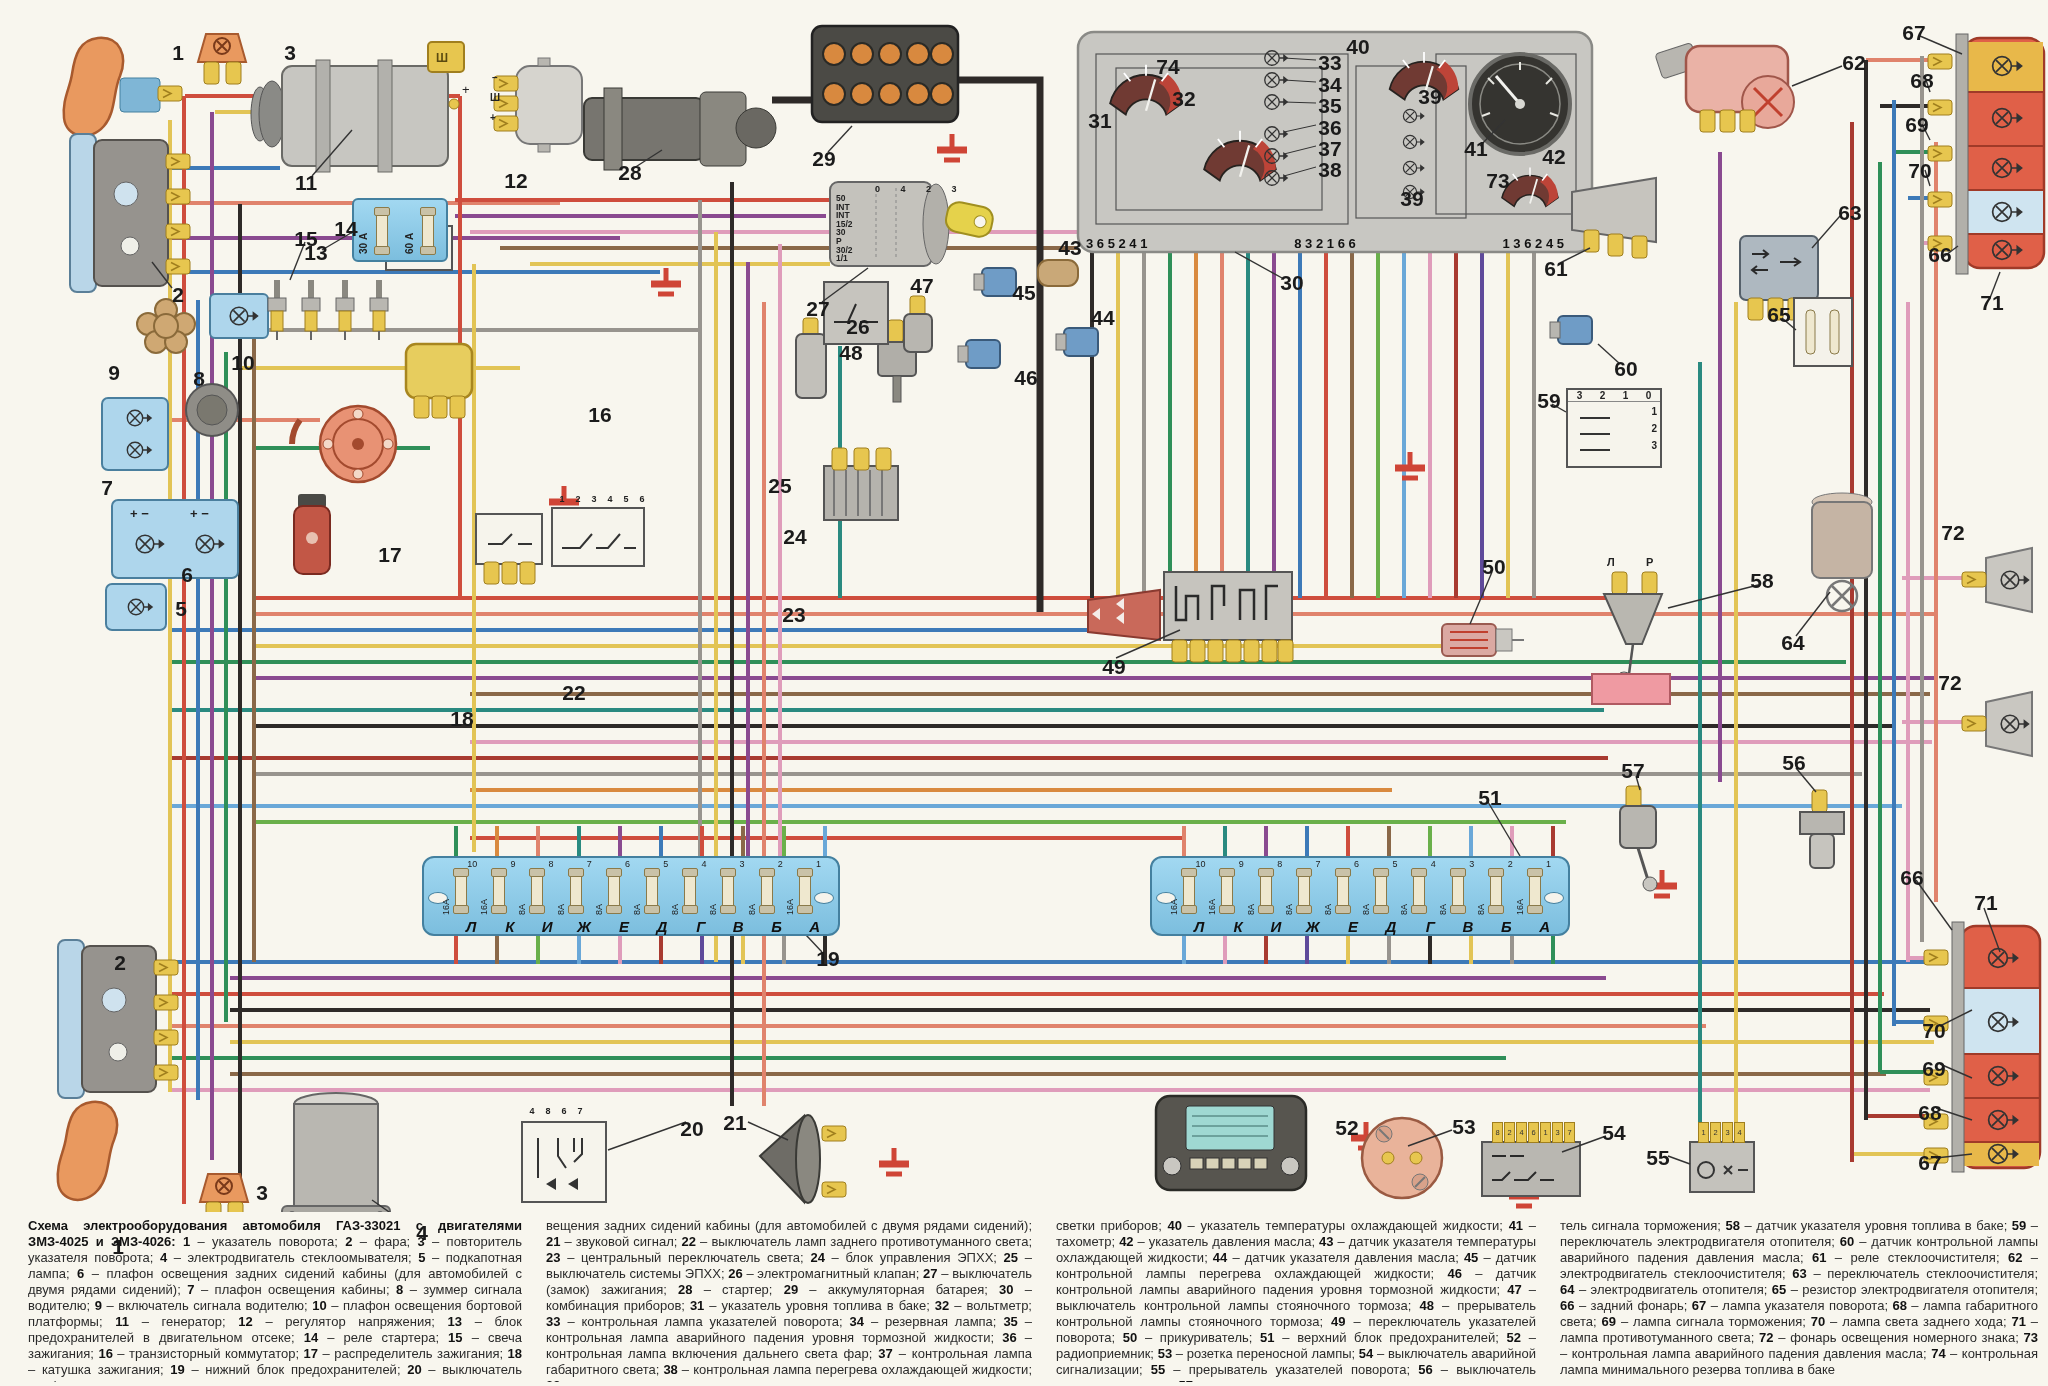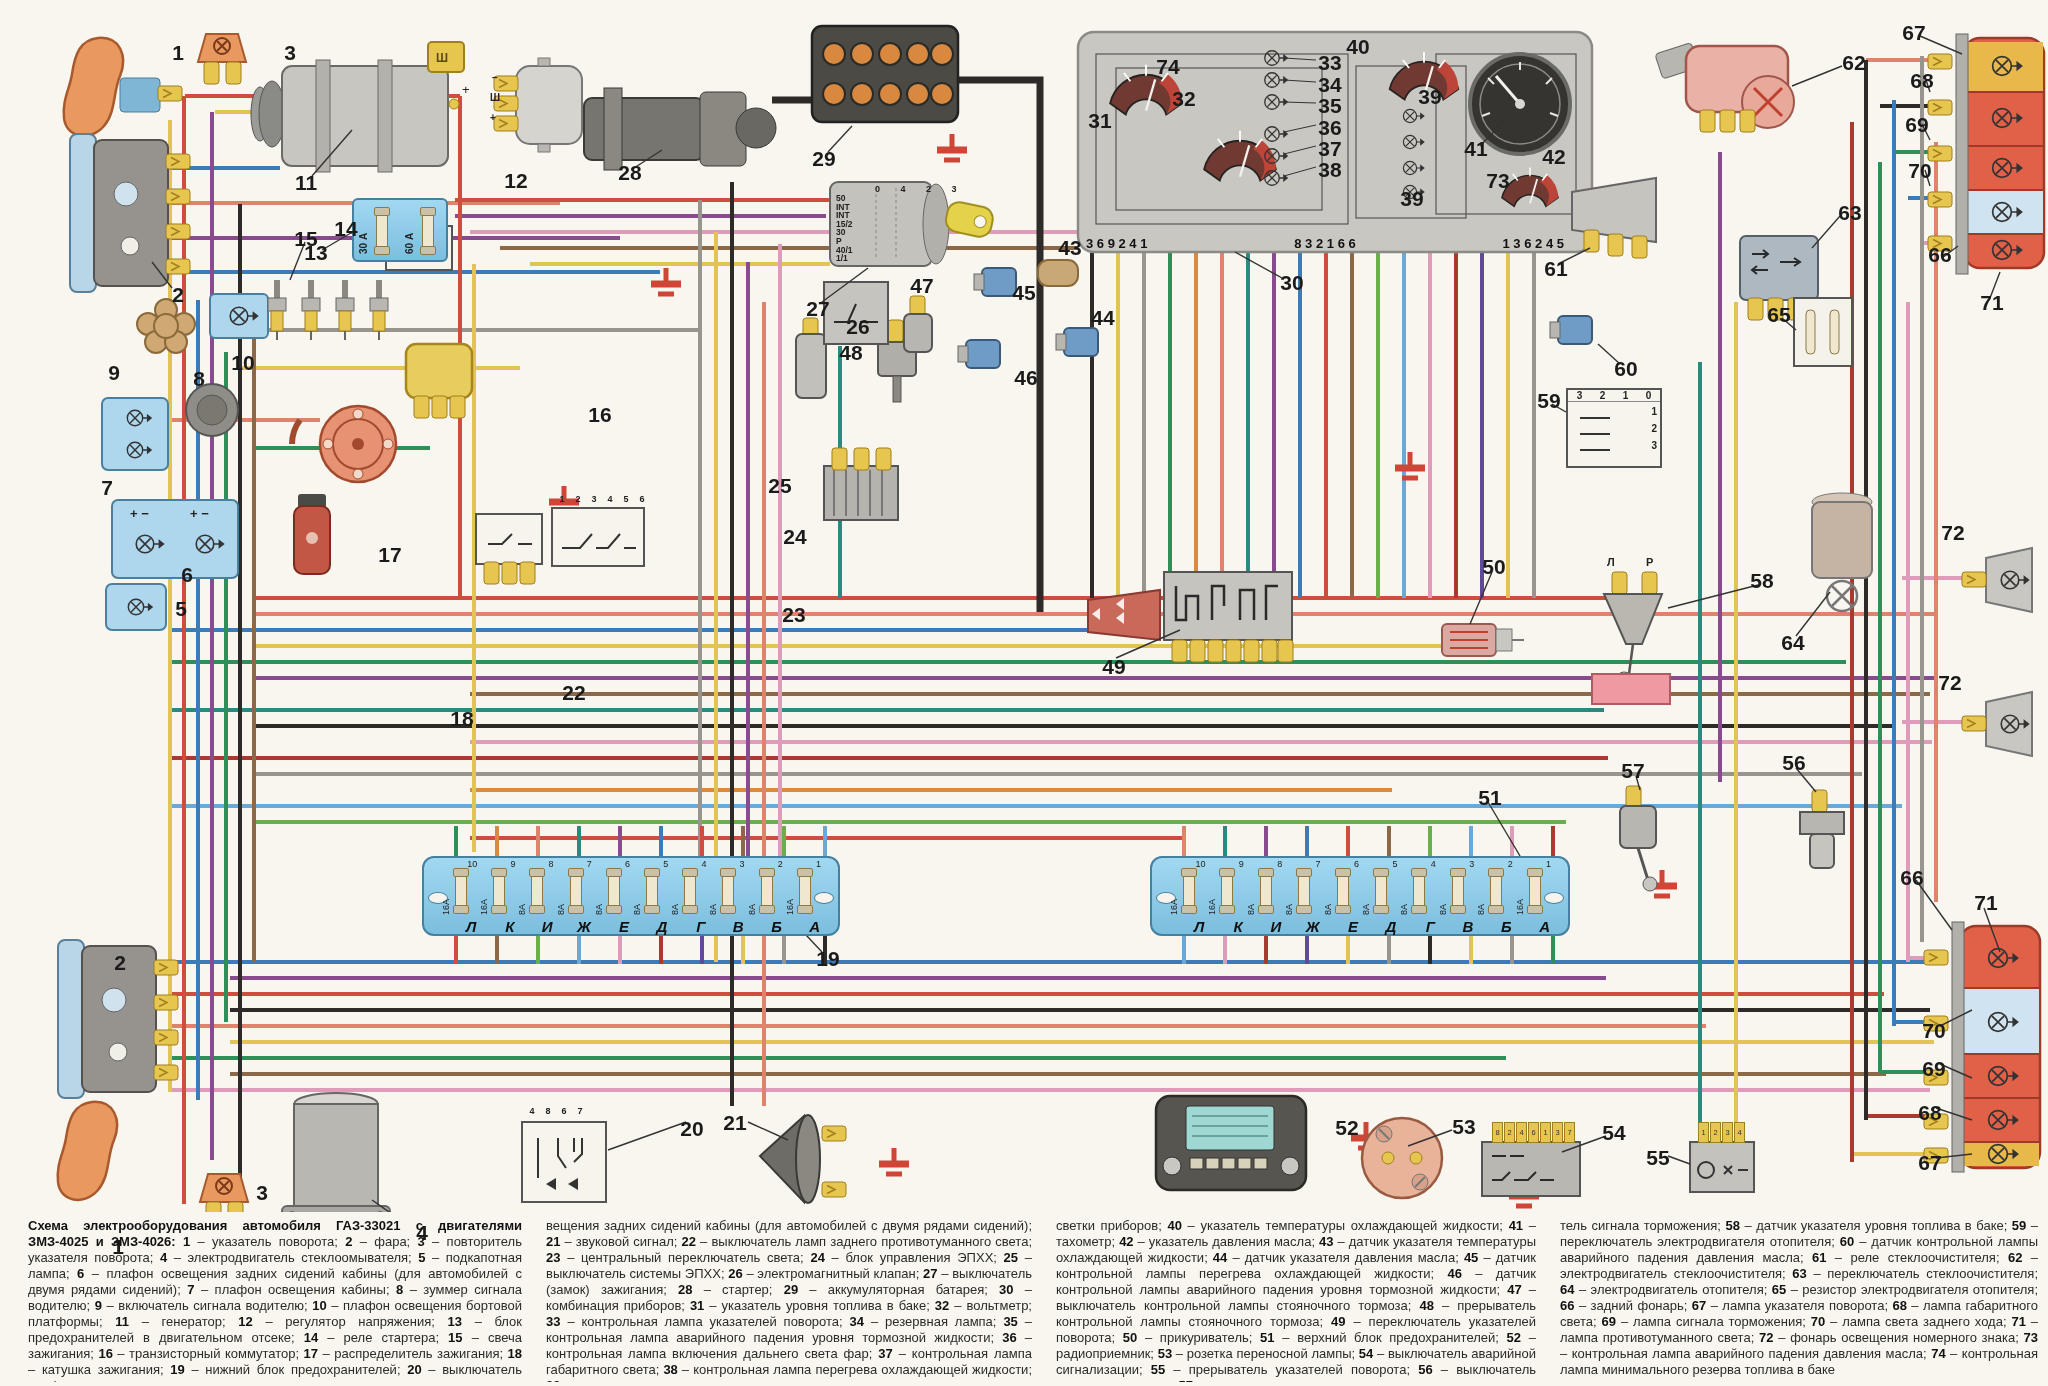--- a/index.html
+++ b/index.html
@@ -899,33 +899,33 @@
         <div class="ffuse"></div>
       </div>
       <div class="bigfuse">
         <span class="frate">60 А</span>
         <div class="ffuse"></div>
       </div>
     </div>
 
 
 <div id="cluster-pins">
-      <span>3 6 9 2 4 1</span>
+      <span>3 6 5 2 4 1</span>
       <span>8 3 2 1 6 6</span>
       <span>1 3 6 2 4 5</span>
     </div>
 <div id="ign-pos">0 4 2 3</div>
 <div id="ign-terms">
       <div>50</div>
       <div>INT</div>
       <div>INT</div>
       <div>15/2</div>
       <div>30</div>
       <div>P</div>
-      <div>40/1</div>
+      <div>30/2</div>
       <div>1/1</div>
     </div>
 
 
 <div class="pinstrip" id="hazard-pins" style="left:1492px;top:1122px;">
       <span>8</span>
       <span>2</span>
       <span>4</span>
       <span>6</span>
       <span>1</span>

